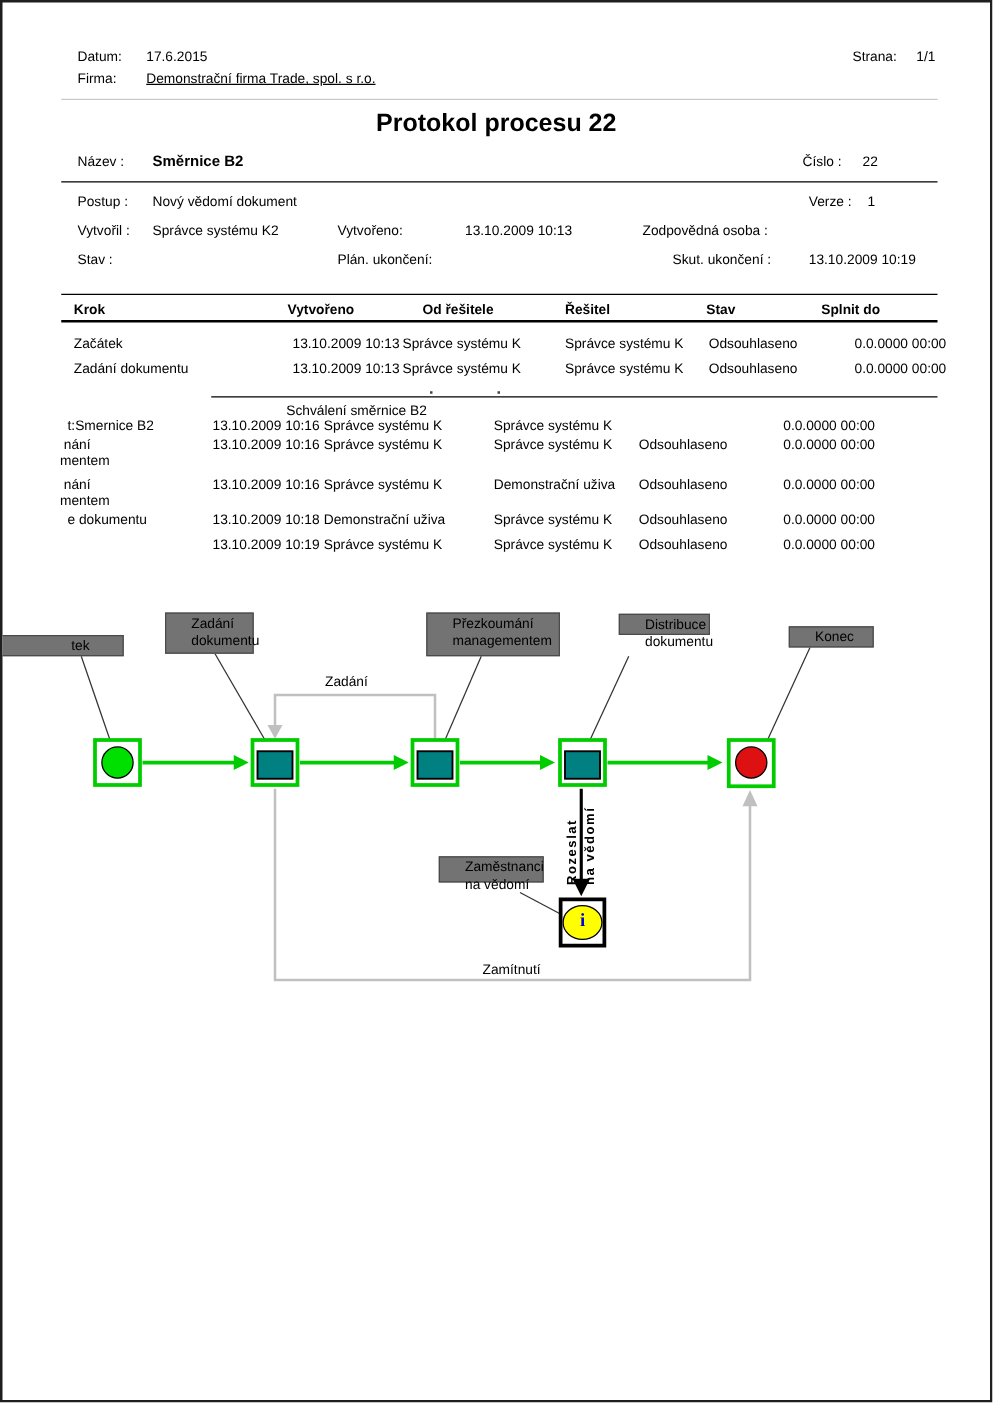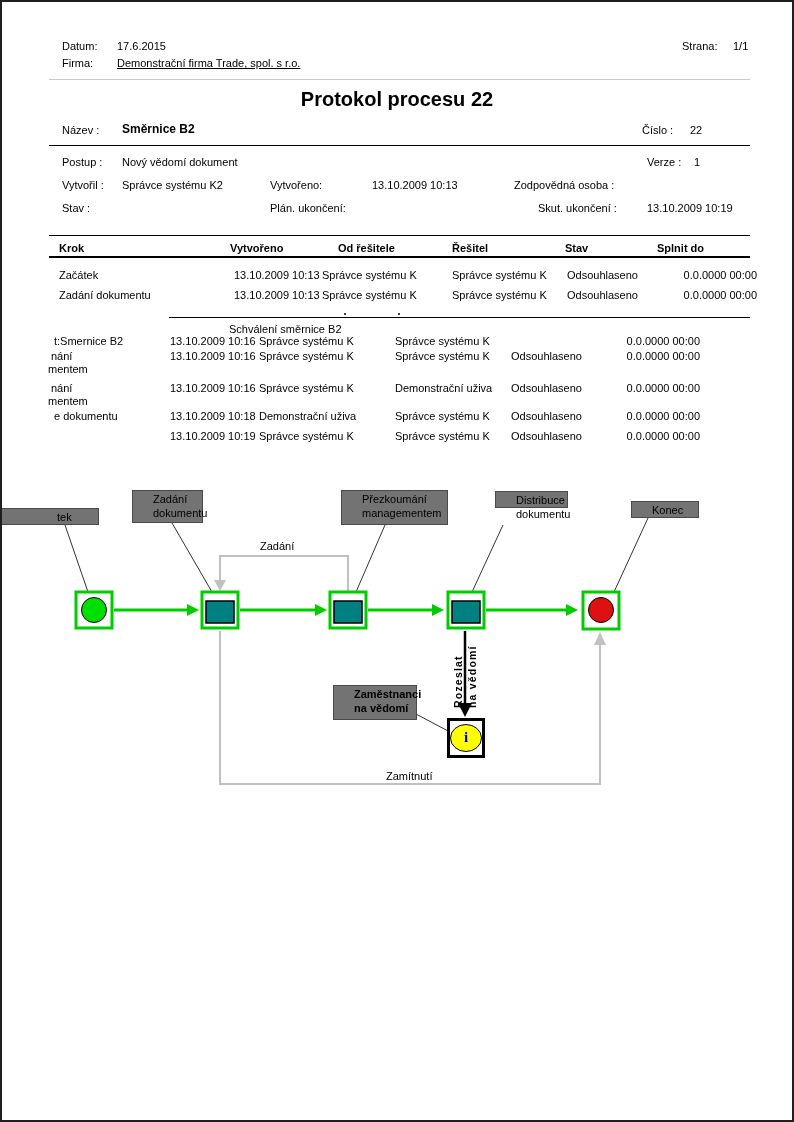--- a/index.html
+++ b/index.html
@@ -191,21 +191,21 @@
     <div>Přezkoumání</div>
     <div>managementem</div>
   </div>
   <div class="dbox" style="left:493px;top:489px;width:73px;height:17px;">
     <div>Distribuce</div>
     <div>dokumentu</div>
   </div>
   <div class="dbox" style="left:629px;top:499px;width:68px;height:17px;">
     <span>Konec</span>
   </div>
-  <div class="dbox" style="left:331px;top:683px;width:84px;height:35px;font-weight:bold;">
+  <div class="dbox" style="left:349px;top:683px;width:84px;height:21px;">
     <div>Zaměstnanci</div>
     <div>na vědomí</div>
   </div>
 
   <span class="t" style="left:258px;top:538px;">Zadání</span>
   <span class="t" style="left:384px;top:768px;">Zamítnutí</span>
   <div class="rot">
     <div>Rozeslat</div>
     <div>na vědomí</div>
   </div>

